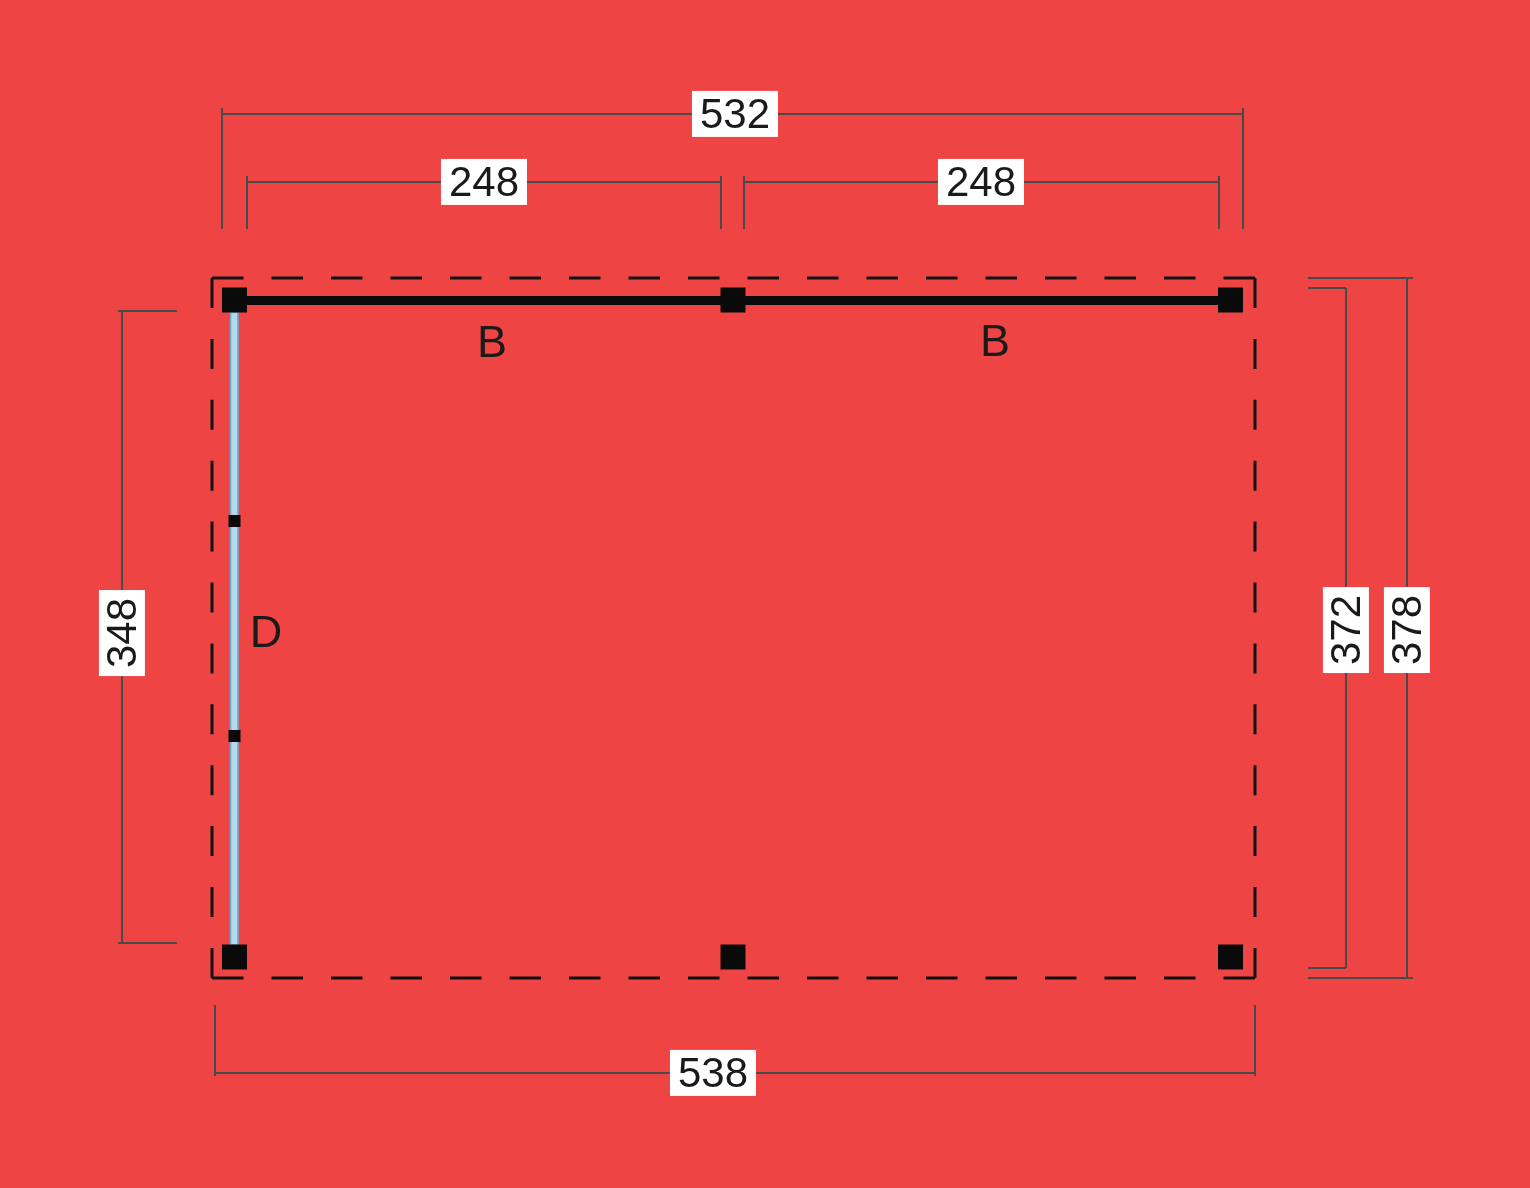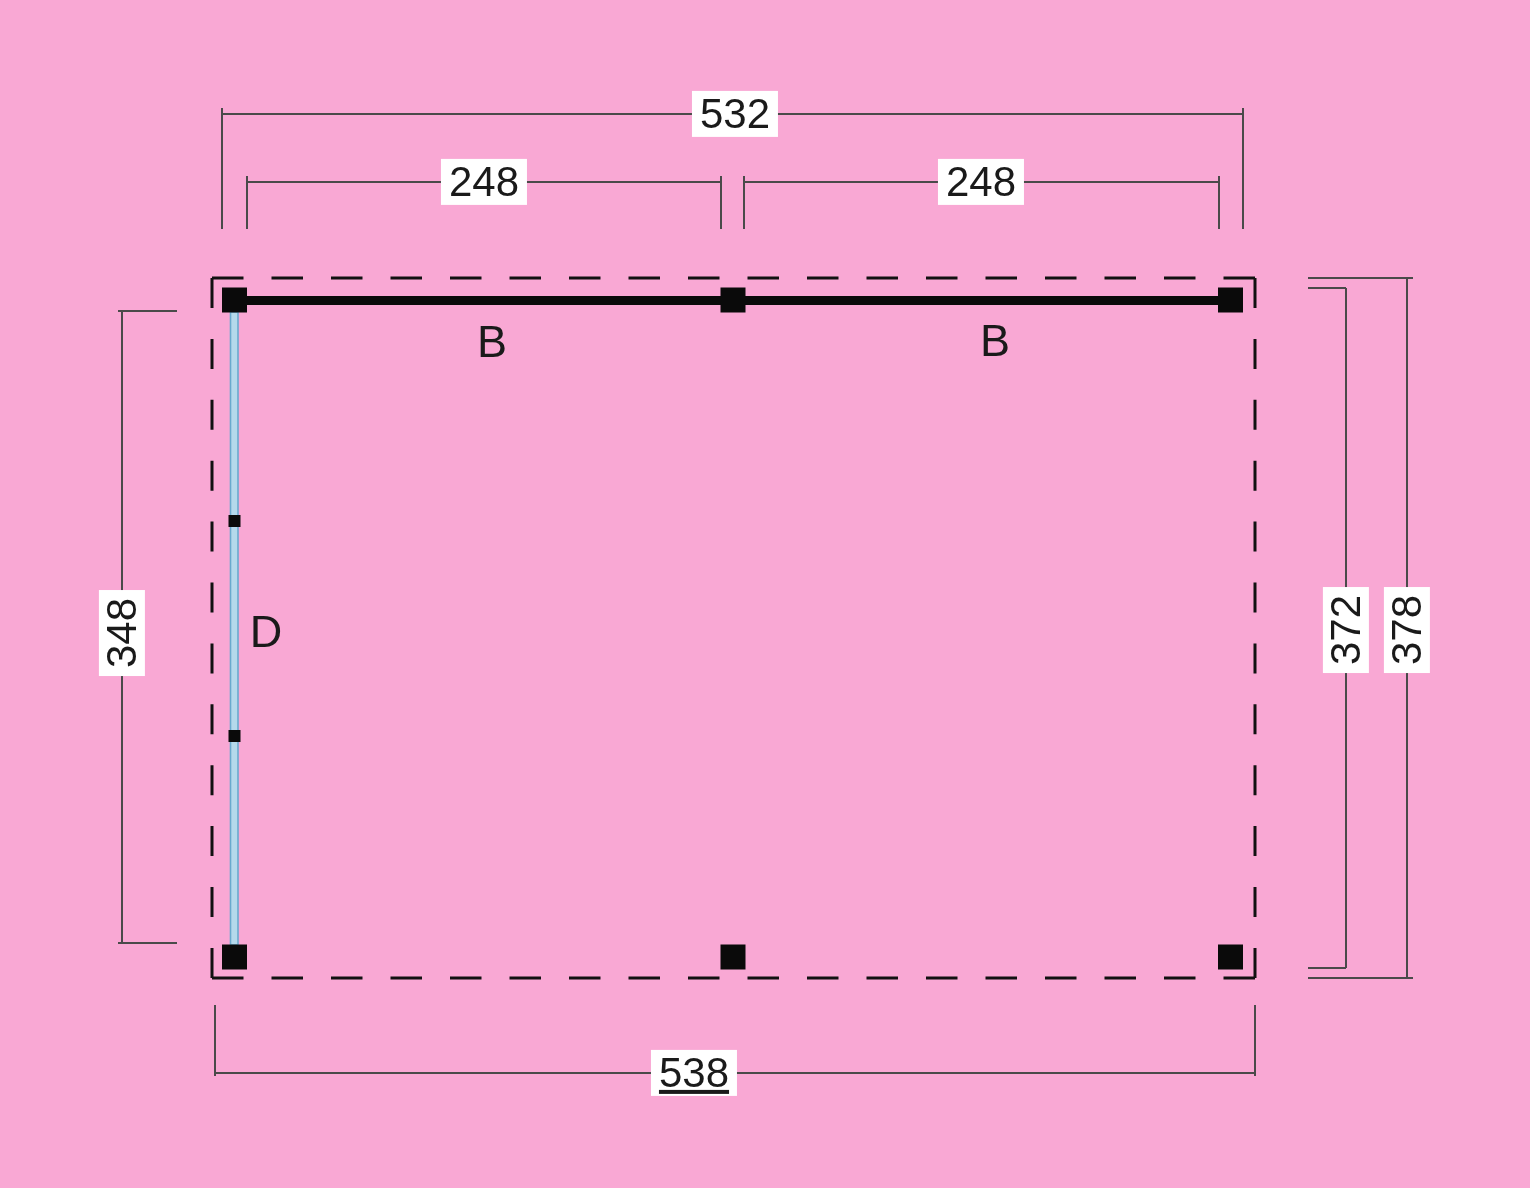--- a/index.html
+++ b/index.html
@@ -1,20 +1,20 @@
 <!DOCTYPE html>
 <html><head>
 <meta charset="utf-8">
 <style>
   html, body { margin: 0; padding: 0; background: #ffffff; }
   .canvas {
     position: relative;
     width: 1530px;
     height: 1188px;
-    background: #f9a8d4;
+    background: #ef4444;
     font-family: "Liberation Sans", sans-serif;
     overflow: hidden;
   }
   .plan-svg { position: absolute; left: 0; top: 0; }
   .lbl {
     position: absolute;
     transform: translate(-50%, -50%);
     background: #ffffff;
     padding: 0 8px;
     font-size: 42px;
@@ -96,19 +96,19 @@
       </g>
     </g>
   </svg>
 
   <div class="lbl" style="left:735px;  top:114px;">532</div>
   <div class="lbl" style="left:484px;  top:182px;">248</div>
   <div class="lbl" style="left:981px;  top:182px;">248</div>
   <div class="lbl vert" style="left:122px; top:633px;">348</div>
   <div class="lbl vert" style="left:1346px; top:630px;">372</div>
   <div class="lbl vert" style="left:1407px; top:630px;">378</div>
-  <div class="lbl" style="left:694px;  top:1073px;text-decoration:underline;">538</div>
+  <div class="lbl" style="left:713px;  top:1073px;">538</div>
 
   <div class="lbl part" style="left:492px; top:342px;">B</div>
   <div class="lbl part" style="left:995px; top:341px;">B</div>
   <div class="lbl part" style="left:266px; top:632px;">D</div>
 
 </div>
 
 </body></html>

